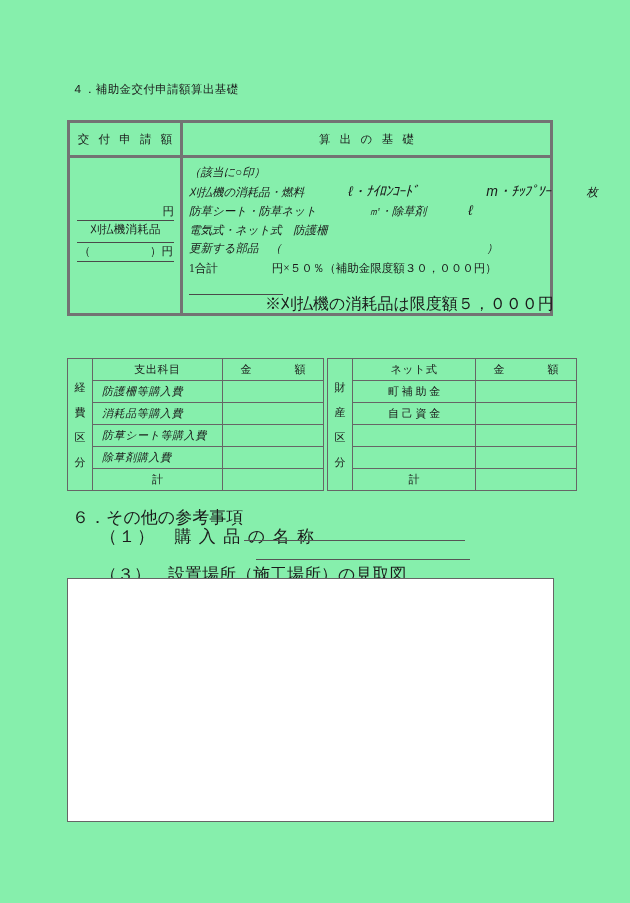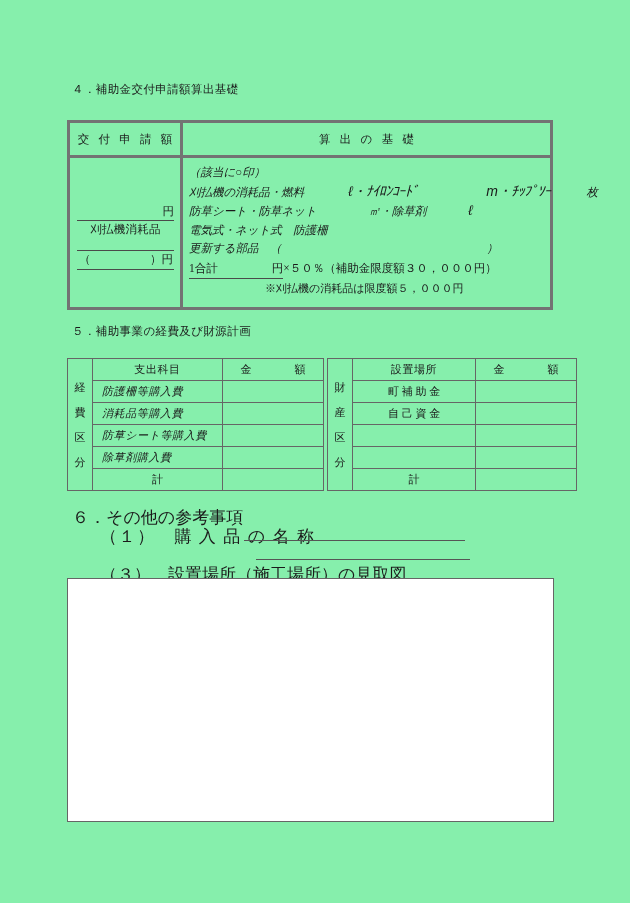--- a/index.html
+++ b/index.html
@@ -72,21 +72,21 @@
   .amt-line {
     border-bottom: 1px solid #4a4a4a;
     text-align: right;
     padding-bottom: 1px;
     height: 15px;
     line-height: 15px;
   }
   .amt-label {
     border-bottom: 1px solid #4a4a4a;
     text-align: center;
-    padding-bottom: 12px;
+    padding-bottom: 4px;
     height: 17px;
     line-height: 17px;
     letter-spacing: 0.2px;
   }
   .amt-paren {
     border-bottom: 1px solid #4a4a4a;
     height: 17px;
     line-height: 17px;
     display: flex;
     justify-content: space-between;
@@ -111,25 +111,25 @@
   }
   .total-row {
     font-size: 11.5px;
     line-height: 18.6px;
     white-space: nowrap;
     margin-top: 1px;
   }
   .total-blank {
     display: inline-block;
     border-bottom: 1px solid #4a4a4a;
-    padding-bottom: 0px;
+    padding-bottom: 16px;
   }
   .total-blank .gap { display:inline-block; width: 54px; }
   .note-row {
-    font-size: 11px;
+    font-size: 16px;
     line-height: 18.6px;
     white-space: nowrap;
     padding-left: 76px;
   }
 
   
   .t2wrap { position: absolute; left: 67px; top: 358px; }
   .t2 {
     border-collapse: collapse;
     table-layout: fixed;
@@ -224,21 +224,20 @@
         </div>
         <div class="total-row">
           <span class="total-blank"><span>1合計</span><span class="gap"></span><span>円</span></span><span>×５０％（補助金限度額３０，０００円）</span>
         </div>
         <div class="note-row">※刈払機の消耗品は限度額５，０００円</div>
       </td>
     </tr>
   </tbody>
     </table>
 
-  <div class="sec-head" style="left:72px; top:324px;">５．補助事業の経費及び財源計画</div>
 
   <div class="t2wrap">
 
     <table class="t2">
       <tbody>
           <tr>
         <td class="vlab" rowspan="6">
           <span>経</span>
           <span>費</span>
           <span>区</span>
@@ -272,21 +271,21 @@
 
     <table class="t2 t2r">
       <tbody>
           <tr>
         <td class="vlab" rowspan="6">
           <span>財</span>
           <span>産</span>
           <span>区</span>
           <span>分</span>
         </td>
-        <td class="subj hdr">設置場所</td>
+        <td class="subj hdr">ネット式</td>
         <td class="amt hdr-amt">金　　額</td>
       </tr>
       <tr>
         <td class="subj ctr">町 補 助 金</td>
         <td class="amt"></td>
       </tr>
       <tr>
         <td class="subj ctr">自 己 資 金</td>
         <td class="amt"></td>
       </tr>

